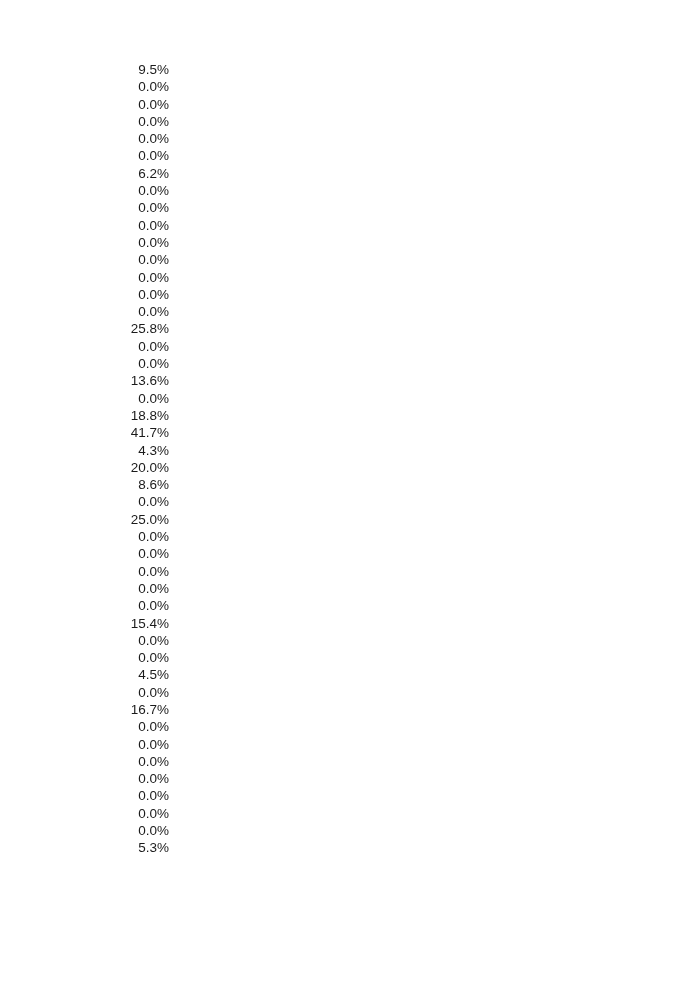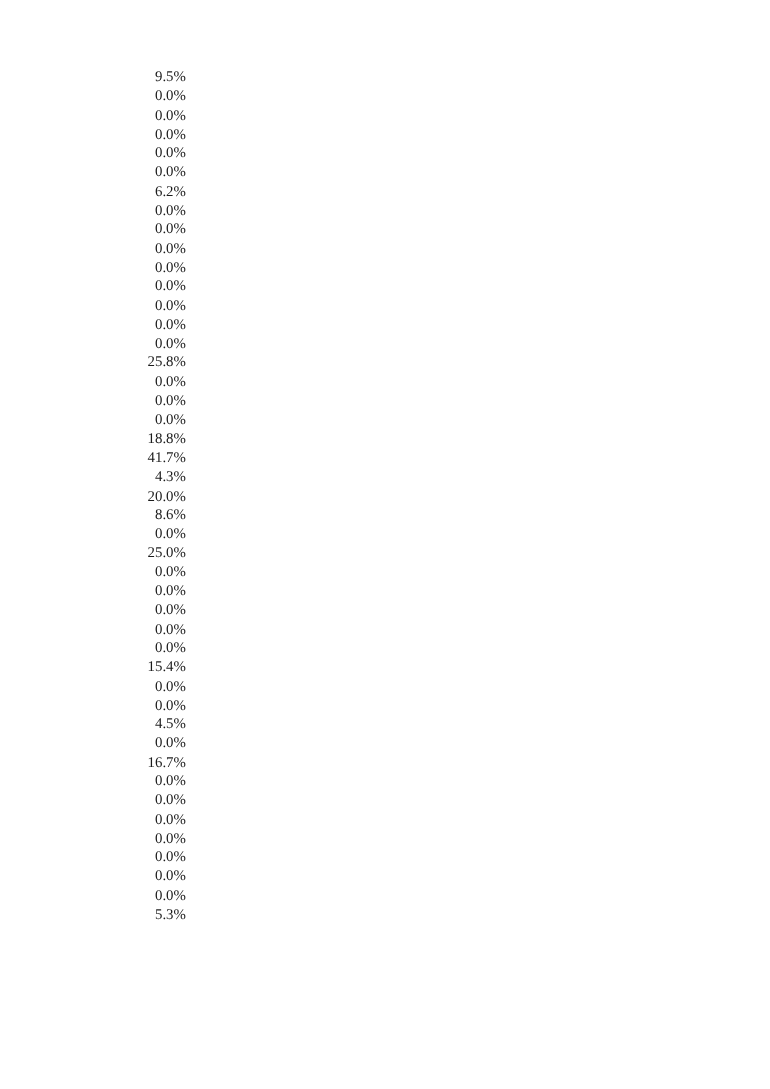--- a/index.html
+++ b/index.html
@@ -20,21 +20,20 @@
     left: 0;
     width: 169px;
     text-align: right;
     font-size: 13.5px;
     color: #1b1b1b;
   }
   .value-row {
     height: 17.3px;
     line-height: 17.3px;
     white-space: pre;
-    font-family: Liberation Serif, serif;
   }
 </style>
 </head>
 <body>
 
 <div class="values-column">
 
 <div class="value-row">9.5%</div>
     <div class="value-row">0.0%</div>
     <div class="value-row">0.0%</div>
@@ -46,20 +45,21 @@
     <div class="value-row">0.0%</div>
     <div class="value-row">0.0%</div>
     <div class="value-row">0.0%</div>
     <div class="value-row">0.0%</div>
     <div class="value-row">0.0%</div>
     <div class="value-row">0.0%</div>
     <div class="value-row">0.0%</div>
     <div class="value-row">25.8%</div>
     <div class="value-row">0.0%</div>
     <div class="value-row">0.0%</div>
+    <div class="value-row">13.6%</div>
     <div class="value-row">0.0%</div>
     <div class="value-row">18.8%</div>
     <div class="value-row">41.7%</div>
     <div class="value-row">4.3%</div>
     <div class="value-row">20.0%</div>
     <div class="value-row">8.6%</div>
     <div class="value-row">0.0%</div>
     <div class="value-row">25.0%</div>
     <div class="value-row">0.0%</div>
     <div class="value-row">0.0%</div>

